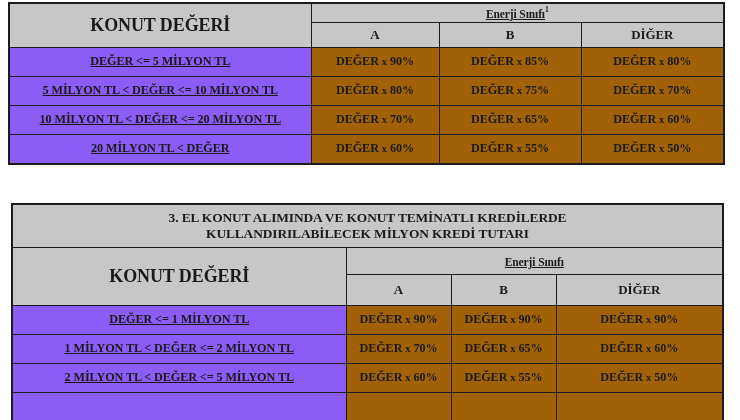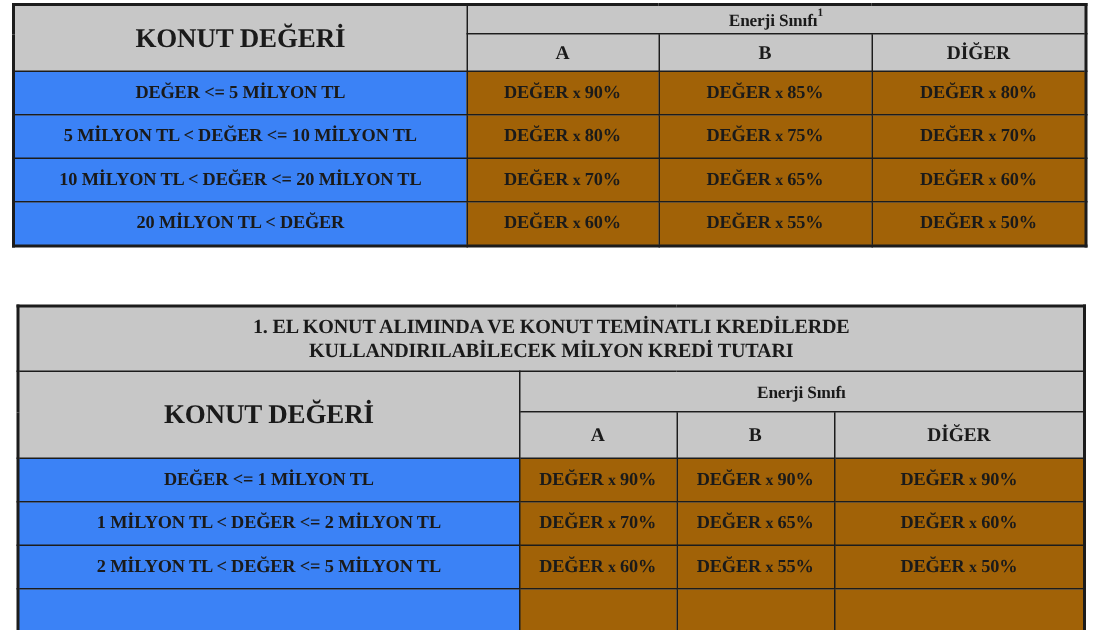--- a/index.html
+++ b/index.html
@@ -36,39 +36,39 @@
     text-align: center;
     vertical-align: middle;
     font-weight: bold;
     padding: 0 2px;
     line-height: 1.08;
     letter-spacing: -0.1px;
   }
 
   
   .sh-head  { background: #c7c7c7; }
-  .sh-label { background: #3b82f6; }
+  .sh-label { background: #8b5cf6; text-decoration: underline; }
   .sh-white { background: #a16207; }
 
   
   #table-one {
     left: 8px;
     top: 2px;
     width: 715px;
   }
   #table-one td { height: 28px; }
   #table-one .r-head-top    { height: 18px; }
   #table-one .r-head-bottom { height: 24px; }
 
   .t1-c0 { width: 302px; }
   .t1-c1 { width: 128px; }
   .t1-c2 { width: 142px; }
   .t1-c3 { width: 143px; }
 
-  .f-enerji  { font-size: 11.5px; font-weight: bold; }
+  .f-enerji  { font-size: 11.5px; font-weight: bold; text-decoration: underline; }
   .f-colhead { font-size: 13px; }
   .f-rowlbl  { font-size: 12.2px; }
   .f-cell    { font-size: 12.2px; }
   .f-konut   { font-size: 18px; }
   .f-title   { font-size: 13.4px; line-height: 1.22; }
 
   sup.fn {
     font-size: 7.5px;
     vertical-align: super;
     line-height: 0;
@@ -153,21 +153,21 @@
   <table class="tbl" id="table-two">
     <colgroup>
       <col class="t2-c0">
         <col class="t2-c1">
         <col class="t2-c2">
         <col class="t2-c3">
     </colgroup>
     <tbody>
       <tr>
         <td class="sh-head r-title" colspan="4">
-          <div class="f-title">1. EL KONUT ALIMINDA VE KONUT TEMİNATLI KREDİLERDE</div>
+          <div class="f-title">3. EL KONUT ALIMINDA VE KONUT TEMİNATLI KREDİLERDE</div>
           <div class="f-title">KULLANDIRILABİLECEK MİLYON KREDİ TUTARI</div>
         </td>
       </tr>
       <tr>
         <td class="sh-head r-head-top" rowspan="2">
           <span class="f-konut">KONUT DEĞERİ</span>
         </td>
         <td class="sh-head r-head-top" colspan="3">
           <span class="f-enerji">Enerji Sınıfı</span>
         </td>

